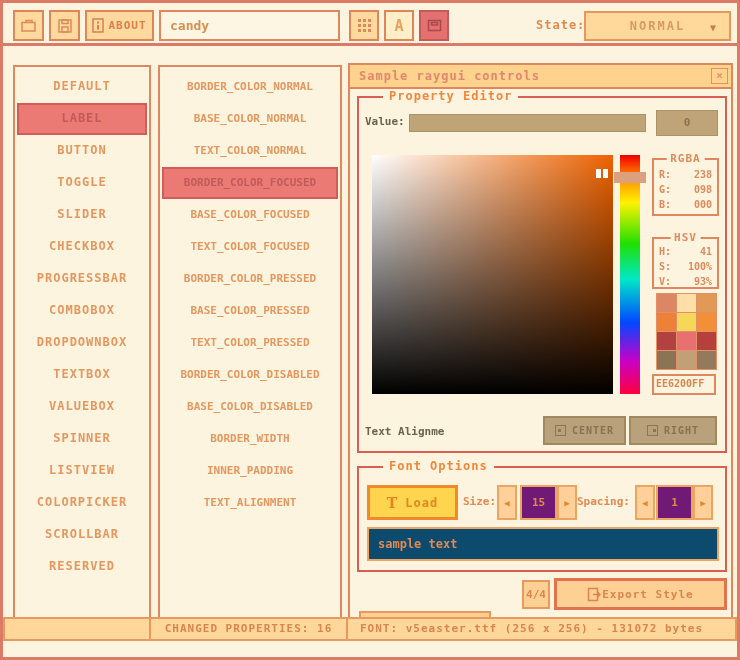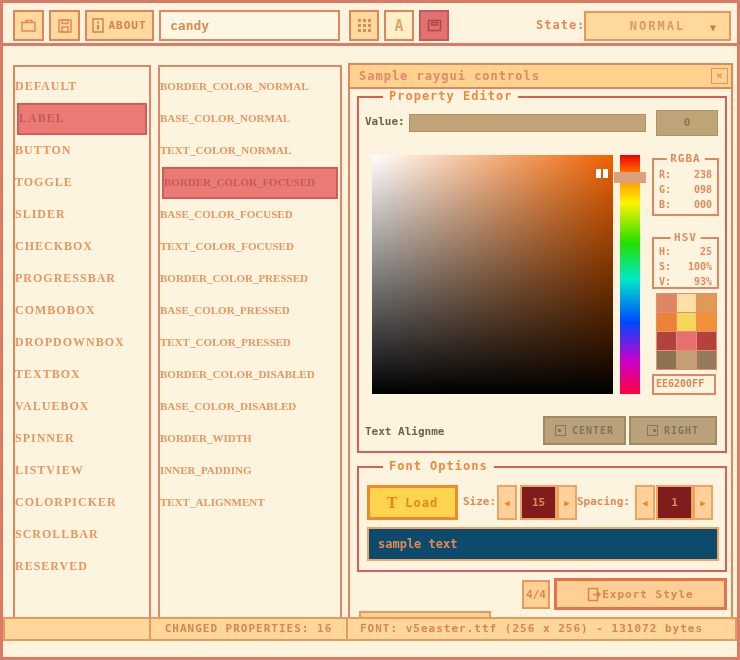--- a/index.html
+++ b/index.html
@@ -27,22 +27,22 @@
   .state-dd{ position:absolute; left:581px; top:8px; width:147px; height:30px;
              background:#FFD89C; border:2px solid #E8965A; color:#D79A62;
              display:flex; align-items:center; justify-content:center;
              font-size:12px; letter-spacing:2px; cursor:pointer; }
   .state-dd .arrow{ position:absolute; right:11px; top:9px; color:#C77E3E; font-size:10px; }
 
   
   .list{ position:absolute; top:62px; height:560px; border:2px solid #DE8760; padding-top:4px; }
   #list-controls{ left:10px; width:138px; }
   #list-props{ left:155px; width:184px; }
-  .li{ height:32px; line-height:31px; color:#E5975F;
-       font-size:12px; letter-spacing:1px; cursor:pointer; white-space:nowrap; overflow:hidden;font-family:Liberation Serif, serif; }
+  .li{ height:32px; line-height:31px; text-align:center; color:#E5975F;
+       font-size:12px; letter-spacing:1px; cursor:pointer; white-space:nowrap; overflow:hidden; }
   #list-props .li{ font-size:11px; letter-spacing:0; }
   .li.sel{ background:#EC7A74; border:2px solid #D25C58; color:#C05B5A;
            margin:0 2px; line-height:27px; }
 
   
   #win{ position:absolute; left:345px; top:60px; width:385px; height:560px;
         border:2px solid #E0875F; background:#FCF4DE; }
   .titlebar{ position:absolute; left:0; top:0; width:381px; height:24px; background:#FFD28E;
              border-bottom:2px solid #E0875F; color:#E0876C; font-size:12px;
              letter-spacing:1px; line-height:22px; padding-left:9px; }
@@ -100,21 +100,21 @@
   .load-btn{ left:8px; top:17px; width:91px; height:35px; background:#FFD44F;
              border:3px solid #F08A2B; color:#E2861F; font-size:12px; letter-spacing:1px;
              display:flex; align-items:center; justify-content:center; gap:7px; cursor:pointer; }
   .load-t{ font-family:"DejaVu Serif","Liberation Serif",serif; font-size:14px; }
   .fo-label{ color:#E08A52; font-size:11px; top:27px; }
   #size-label{ left:104px; } #spacing-label{ left:218px; }
   .spin-btn{ top:17px; width:20px; height:35px; background:#FFD09A; border:2px solid #EDA460;
              color:#E2862F; font-size:9px; display:flex; align-items:center;
              justify-content:center; cursor:pointer; }
   #size-dec{ left:138px; } #size-inc{ left:198px; } #sp-dec{ left:276px; } #sp-inc{ left:334px; }
-  .spin-box{ top:17px; width:37px; height:35px; background:#7f1d1d; border:2px solid #EDA460;
+  .spin-box{ top:17px; width:37px; height:35px; background:#701a75; border:2px solid #EDA460;
              color:#E08A52; font-size:11px; text-align:center; line-height:31px; cursor:text; }
   #size-box{ left:161px; } #sp-box{ left:297px; }
   .sample-box{ left:8px; top:59px; width:352px; height:34px; border:2px solid #EDA460;
                background:#0c4a6e; color:#E08A52; font-size:12px; line-height:30px;
                padding-left:9px; cursor:text; }
 
   .bottom-btn{ position:absolute; background:#FFD093; border:2px solid #E89A5E; color:#D8864E;
                font-size:11px; letter-spacing:1px; display:flex; align-items:center;
                justify-content:center; cursor:pointer; }
   #table-btn{ left:9px; top:546px; width:132px; height:29px; }
@@ -257,21 +257,21 @@
         <div class="kv" style="position:static">
           <span>B:</span>
           <span>000</span>
         </div>
       </div>
 
       <div class="mini-group" id="grp-hsv">
         <span class="mini-label">HSV</span>
         <div class="kv" style="position:static">
           <span>H:</span>
-          <span>25</span>
+          <span>41</span>
         </div>
         <div class="kv" style="position:static">
           <span>S:</span>
           <span>100%</span>
         </div>
         <div class="kv" style="position:static">
           <span>V:</span>
           <span>93%</span>
         </div>
       </div>

